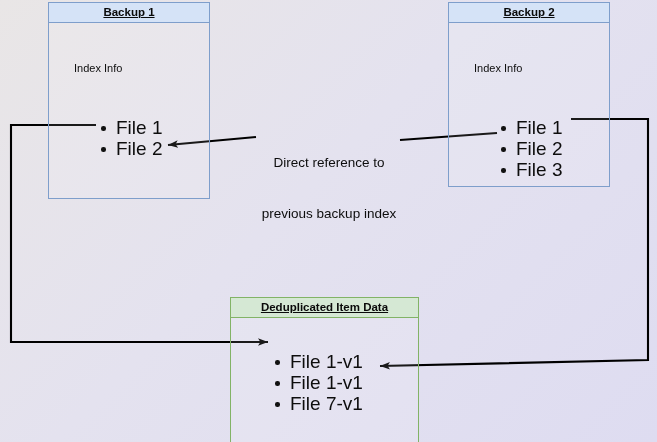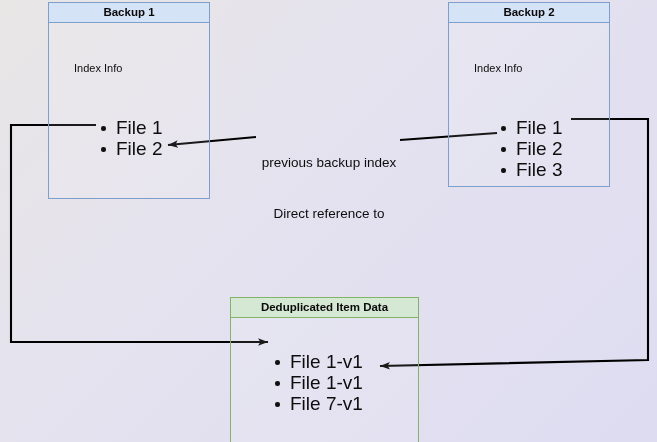--- a/index.html
+++ b/index.html
@@ -41,20 +41,21 @@
   }
   .node-header {
     box-sizing: border-box;
     width: 100%;
     text-align: center;
     font-weight: bold;
     font-size: 11.5px;
     color: #0a0a0a;
     line-height: 19px;
     height: 20px;
+    text-decoration: underline;
   }
   .node.blue > .node-header {
     background: #d5e3f7;
     border-bottom: 1.6px solid #7e9ecb;
   }
   .node.green > .node-header {
     background: #d5e8d4;
     border-bottom: 1.6px solid #82b366;
   }
   .node-body {
@@ -153,17 +154,17 @@
     <div class="node-body">
       <ul class="items" style="left:42px; top:33px;text-align:right;">
         <li>File 1-v1</li>
         <li>File 1-v1</li>
         <li>File 7-v1</li>
       </ul>
     </div>
   </div>
 
   <div class="edge-label" style="left:245px; top:120px; width:168px;">
+    <div>Direct reference to</div>
     <div>previous backup index</div>
-    <div>Direct reference to</div>
   </div>
 
 </div>
 
 </body></html>

